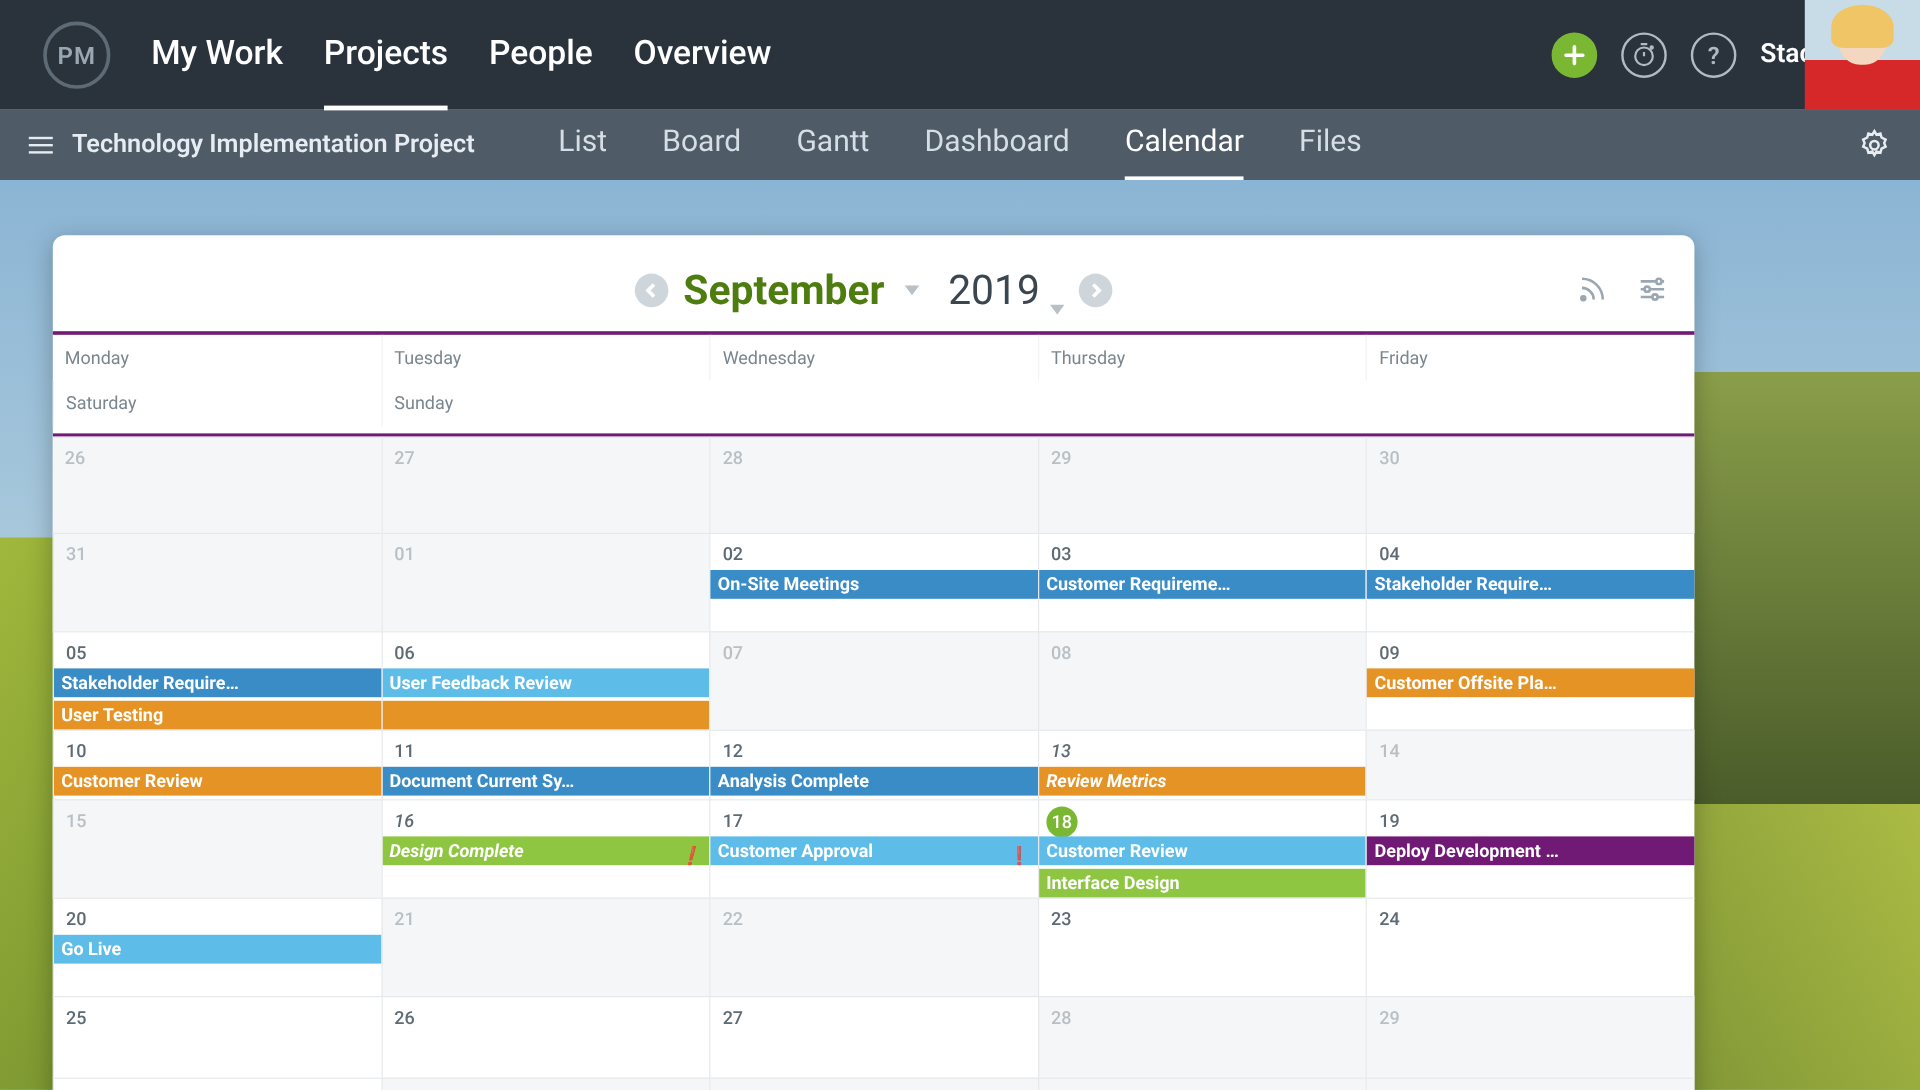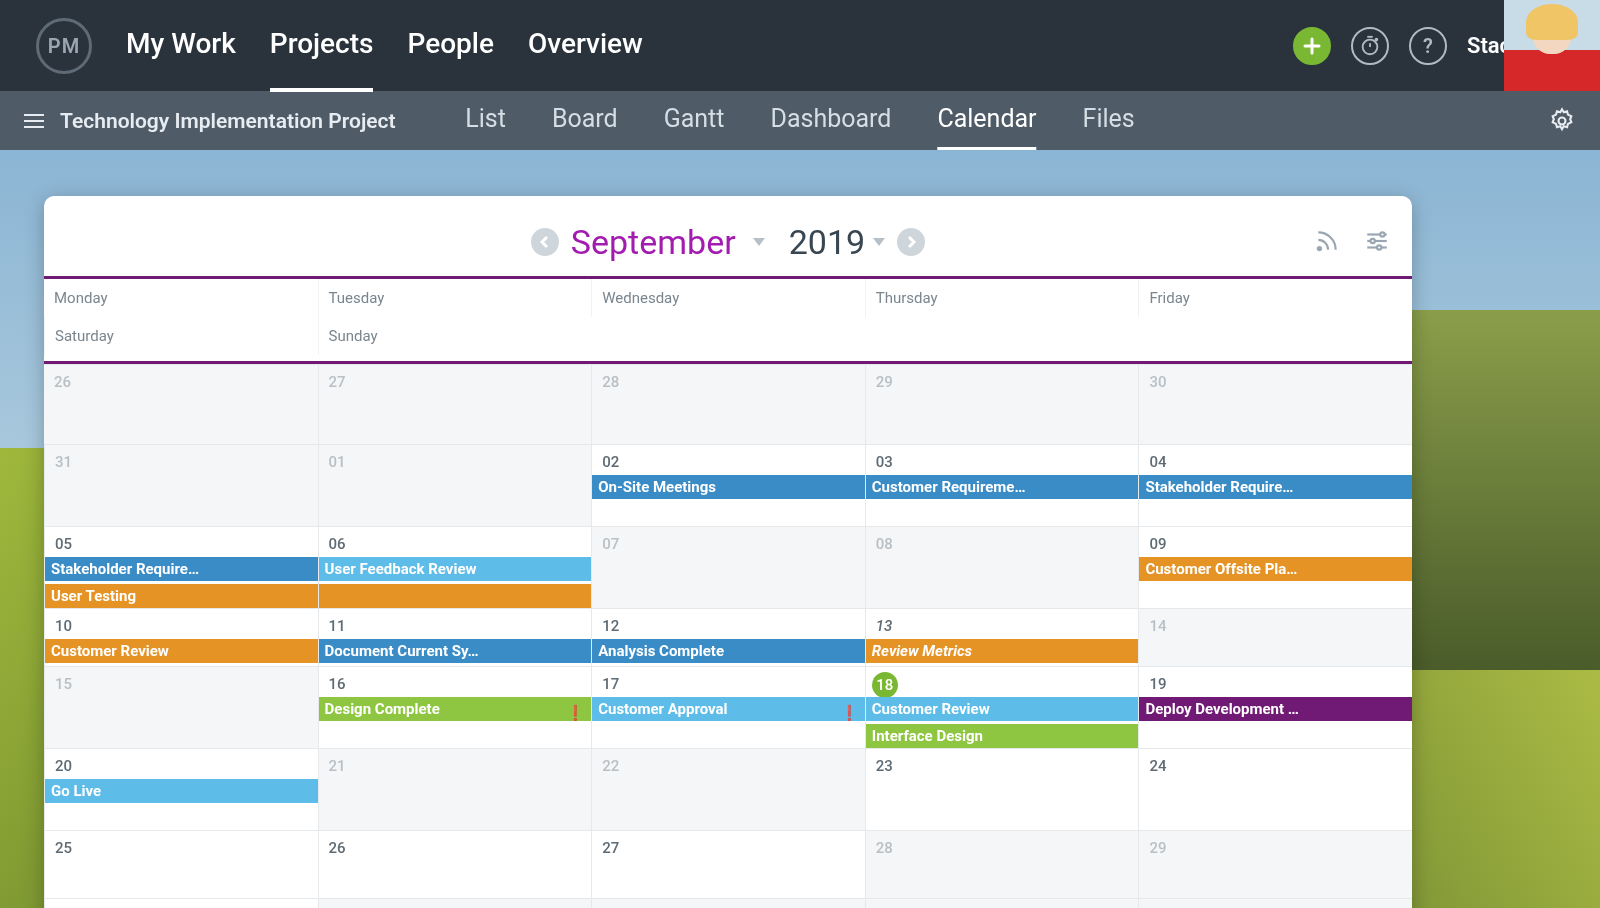--- a/index.html
+++ b/index.html
@@ -37,22 +37,22 @@
 .scene .sky{ position:absolute; inset:0; background:linear-gradient(180deg,#8bb5d4 0%, #a8c8dc 40%);}
 .scene .hill-l{position:absolute; bottom:0; left:0; width:900px; height:460px; background:linear-gradient(120deg,#a0b83c 0%, #5e7b28 50%, #3f5620 100%); border-radius:0 60% 0 0 / 0 100% 0 0;}
 .scene .hill-r{position:absolute; bottom:0; right:0; width:1000px; height:420px; background:linear-gradient(240deg,#b8c648 0%, #6b8430 50%, #3f5620 100%); border-radius:60% 0 0 0 / 100% 0 0 0;}
 .scene .cliff{position:absolute; top:160px; right:0; width:220px; height:360px; background:linear-gradient(180deg,#8a9e4a 0%, #4a5c2a 100%);}
 .scene .road{position:absolute; bottom:0; left:46%; width:120px; height:300px; background:#6b6b6b; transform:perspective(400px) rotateX(40deg); }
 
 
 .panel { position:absolute; top:196px; left:44px; width:1368px; background:#fff; border-radius:10px; box-shadow:0 4px 20px rgba(0,0,0,.25); padding:18px 0 0 0;}
 .cal-head { display:flex; align-items:center; justify-content:center; position:relative; height:56px;}
 .nav-circ{ width:28px; height:28px; background:#cfd6db; border-radius:50%; display:flex; align-items:center; justify-content:center; color:#fff; cursor:pointer; }
-.mth { font-size:34px; color:#a21caf; margin:0 12px; display:flex; align-items:center; gap:17px; cursor:pointer;}
-.yr { font-size:34px; color:#3a4650; margin:0 12px; display:flex; align-items:center; gap:8px; cursor:pointer;}
+.mth { font-size:34px; color:#4d7c0f; margin:0 12px; display:flex; align-items:center; gap:17px; cursor:pointer;font-weight:bold;}
+.yr { font-size:34px; color:#3a4650; margin:0 12px; display:flex; align-items:flex-end; gap:8px; cursor:pointer;}
 .tri{ width:0;height:0;border-left:6px solid transparent;border-right:6px solid transparent;border-top:8px solid #b7c0c7;}
 .panel-tools{ position:absolute; right:22px; top:14px; display:flex; gap:24px; color:#9aa6b1;}
 .panel-tools .ico{ cursor:pointer;}
 
 .grid { display:grid; grid-template-columns:repeat(5,1fr); border-top:3px solid #701a75; margin-top:6px;}
 .dow { padding:10px 10px; font-size:15px; color:#7a868f; border-left:1px solid #f0f2f4;}
 .dow:first-child{border-left:none;}
 .cell{ border-top:1px solid #e6e9ec; border-left:1px solid #e6e9ec; position:relative; min-height:80px; }
 .cell:first-child{border-left:none;}
 .dnum{ position:absolute; top:8px; left:10px; font-size:15px; color:#5e6b74; font-weight:500;}
@@ -294,21 +294,21 @@
         </div>
       </div>
       <div class="cell muted row2" style="min-height: 58px;">
         <div class="dnum">14</div>
         <div class="events"></div>
       </div>
       <div class="cell muted row2" style="min-height: 58px;">
         <div class="dnum">15</div>
         <div class="events"></div>
       </div>
-      <div class="cell row3" style="min-height: 82px;">
+      <div class="cell row3" style="min-height: 82px; font-style: italic;">
         <div class="dnum">16</div>
         <div class="events">
           <div class="ev c-green">Design Complete<span class="flag">❗</span></div>
         </div>
       </div>
       <div class="cell row3" style="min-height: 82px;">
         <div class="dnum">17</div>
         <div class="events">
           <div class="ev c-lblue">Customer Approval<span class="flag">❗</span></div>
         </div>

